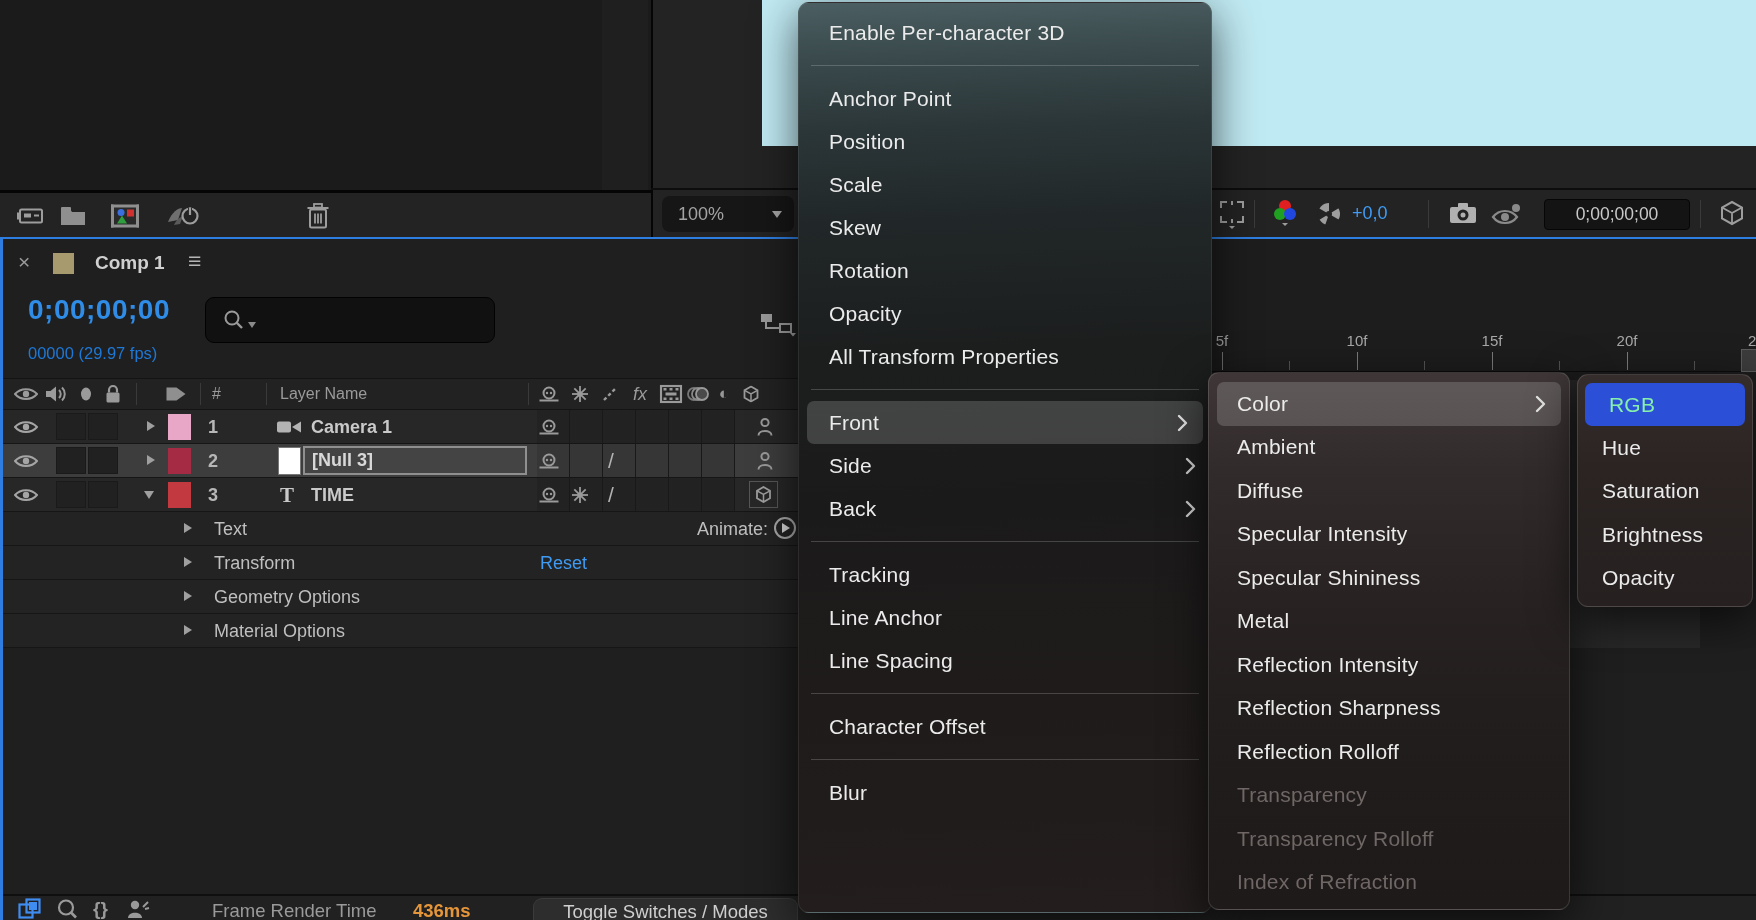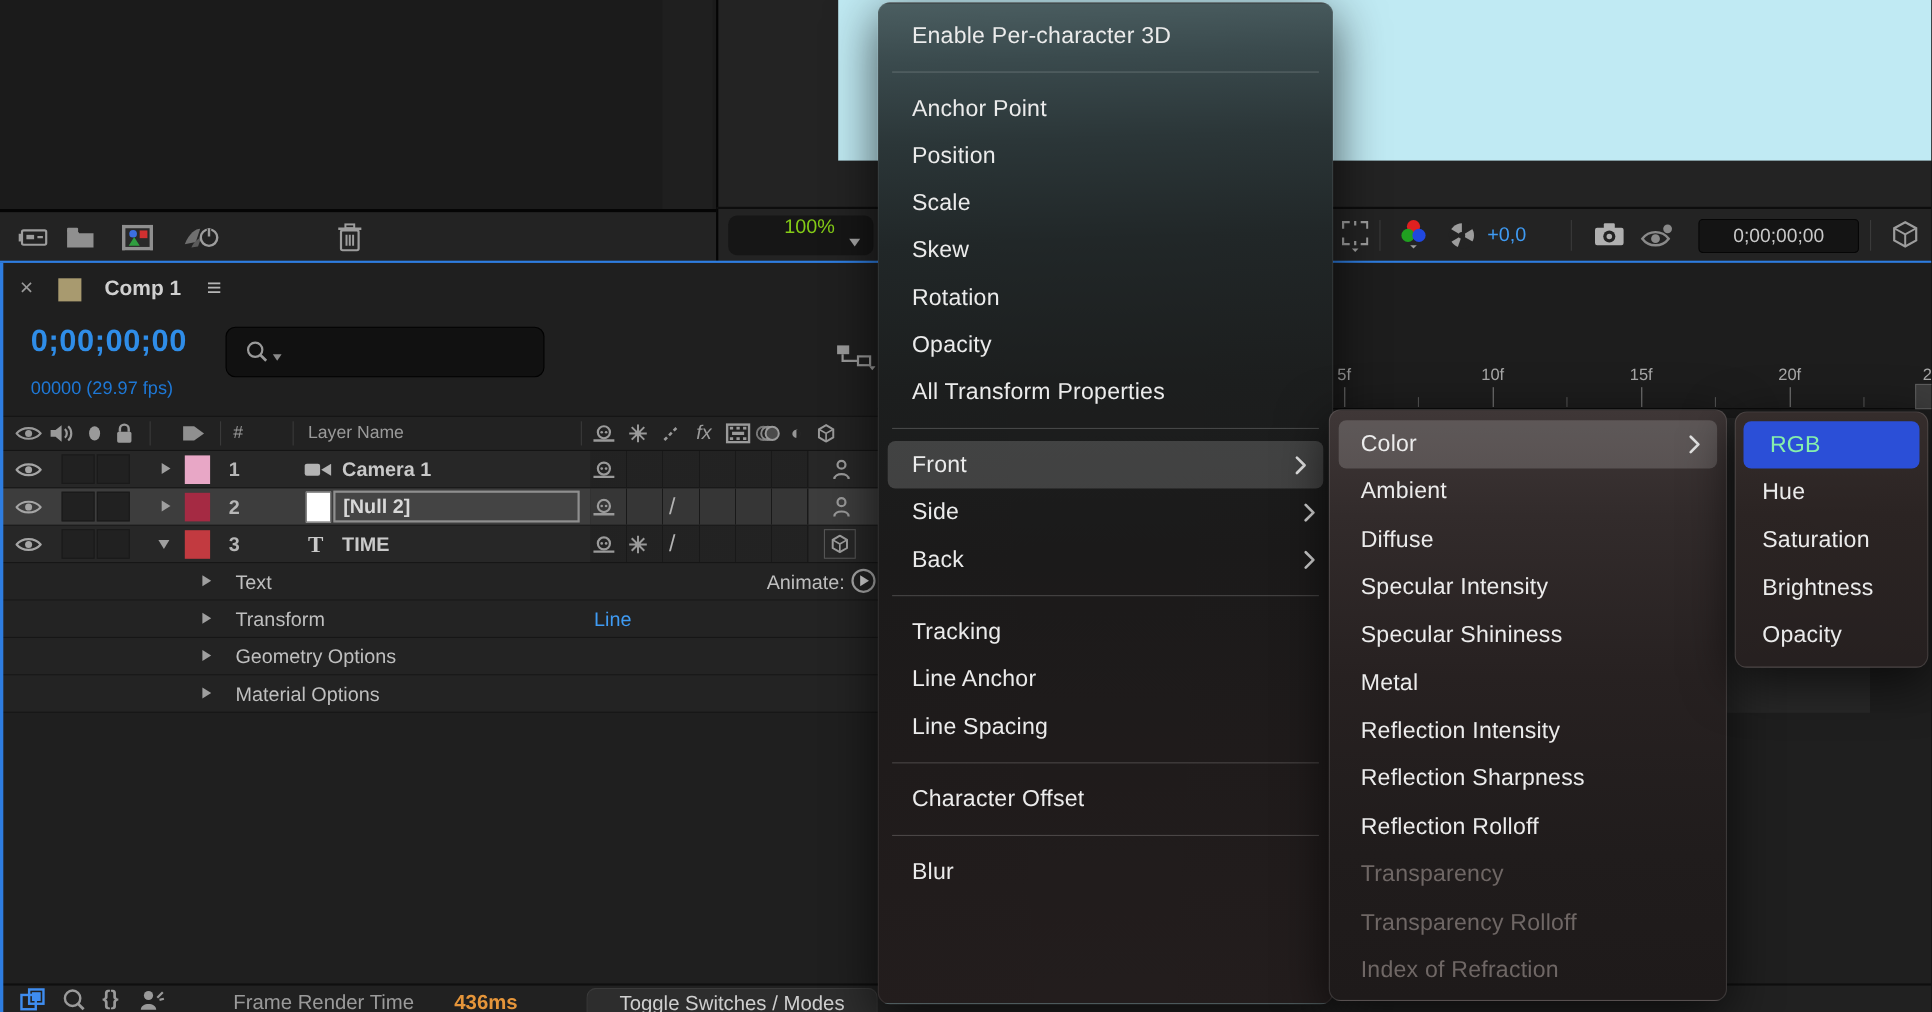--- a/index.html
+++ b/index.html
@@ -16,21 +16,21 @@
   .ptb-icon{position:absolute;top:50%;transform:translateY(-50%);color:#9d9d9d;}
   #bpc-button{left:207px;top:200px;width:88px;height:32px;background:#181818;border:1px solid #303030;
               border-radius:4px;color:#b5b5b5;font-size:17px;display:flex;align-items:center;justify-content:center;box-sizing:border-box;}
   #pp-pill{left:347px;top:201px;width:178px;height:30px;background:#2b2b2b;border-radius:15px;}
 
   
   #viewer-bg{left:651px;top:0;width:1105px;height:239px;background:#232323;border-left:2px solid #050505;}
   #comp-blue{left:762px;top:0;width:994px;height:146px;background:#c0eaf3;}
   #viewer-toolbar-line{left:651px;top:188px;width:1105px;height:2px;background:#0d0d0d;}
   #zoom-ctrl{left:662px;top:196px;width:132px;height:36px;background:#161616;border-radius:8px;
-             display:flex;align-items:center;color:#84cc16;font-size:18px;flex-direction:column;}
+             display:flex;align-items:center;color:#a3a3a3;font-size:18px;}
   #zoom-ctrl .zv{margin-left:16px;}
   #zoom-chev{margin-left:auto;margin-right:12px;width:0;height:0;border-top:7px solid #a5a5a5;
              border-left:5px solid transparent;border-right:5px solid transparent;}
   .vsep{position:absolute;top:200px;width:1px;height:28px;background:#3a3a3a;}
   #exposure-value{left:1352px;top:203px;color:#3f9bf3;font-size:18px;}
   #viewer-timecode{left:1544px;top:199px;width:146px;height:31px;background:#141414;border:1px solid #060606;
                    border-radius:4px;color:#c9c9c9;font-size:17.5px;display:flex;align-items:center;justify-content:center;box-sizing:border-box;}
 
   
   #timeline{left:0;top:237px;width:1756px;height:683px;background:#1f1f1f;
@@ -436,21 +436,21 @@
       </span>
       <div class="av-cell" style="left:56px"></div>
       <div class="av-cell" style="left:88px"></div>
       <span class="row-chev tri-r"></span>
       <span class="label-sq" style="background:#a52a43"></span>
       <span class="rownum">2</span>
       <span class="src-icon" style="left:278px">
         <span style="display:block;width:21px;height:26px;background:#ffffff;border:1px solid #777"></span>
       </span>
       <div id="null-name-box">
-        <span>[Null 2]</span>
+        <span>[Null 3]</span>
       </div>
       <span class="sw-icon" style="left:549px">
         <svg width="21" height="16" viewBox="0 0 21 16">
             <circle cx="10.5" cy="7" r="5.5" fill="none" stroke="#9a9a9a" stroke-width="2"></circle>
             <circle cx="8.5" cy="7" r="1.2" fill="#9a9a9a"></circle>
             <circle cx="12.5" cy="7" r="1.2" fill="#9a9a9a"></circle>
             <line x1="1" y1="14.5" x2="20" y2="14.5" stroke="#9a9a9a" stroke-width="2.2"></line>
           </svg>
       </span>
       <span class="sw-icon slash" style="left:611px">/</span>
@@ -509,21 +509,21 @@
       <span class="pchev tri-r"></span>
       <span class="plabel">Text</span>
       <span id="animate-label">Animate:</span>
       <span id="animate-btn">
           <span class="t"></span>
         </span>
     </div>
     <div class="trow prow" style="top:307px">
       <span class="pchev tri-r"></span>
       <span class="plabel">Transform</span>
-      <span id="reset-link">Line</span>
+      <span id="reset-link">Reset</span>
     </div>
     <div class="trow prow" style="top:341px">
       <span class="pchev tri-r"></span>
       <span class="plabel">Geometry Options</span>
     </div>
     <div class="trow prow" style="top:375px">
       <span class="pchev tri-r"></span>
       <span class="plabel">Material Options</span>
     </div>
 

